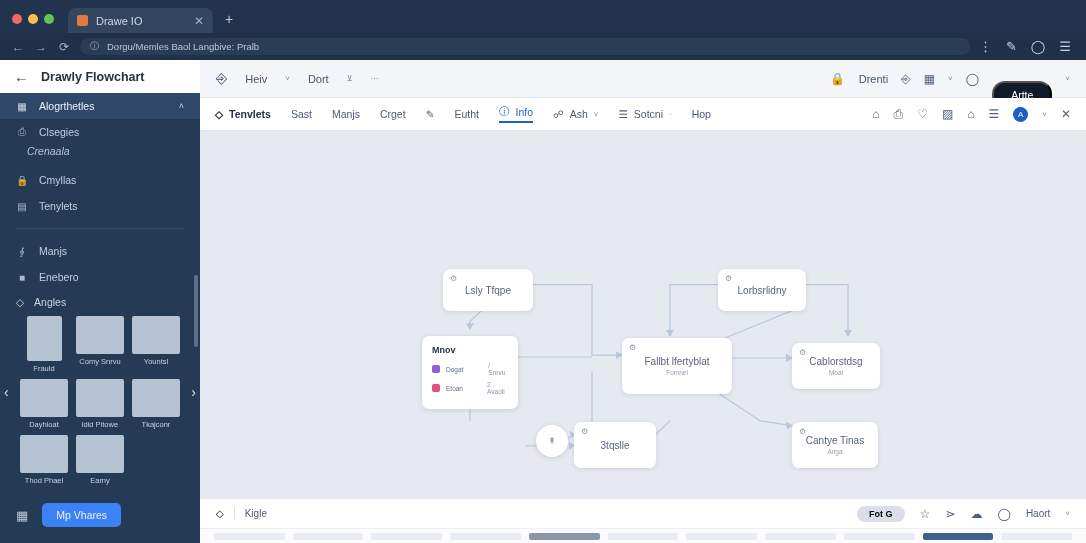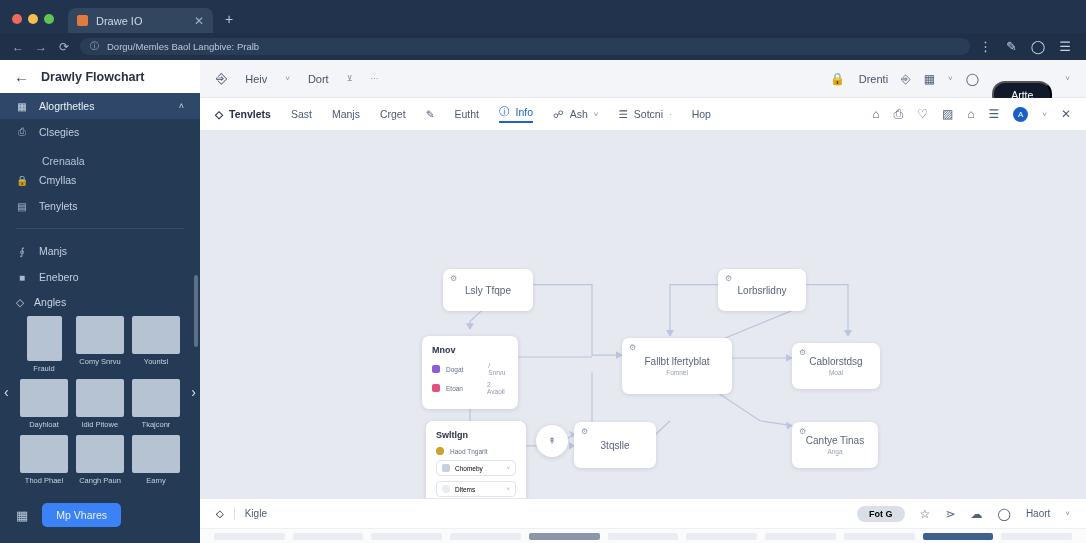--- a/index.html
+++ b/index.html
@@ -43,21 +43,21 @@
   .sb-head { height:33px; background:#fff; display:flex; align-items:center; gap:12px; padding:0 14px; flex:none; }
   .sb-back { font-size:15px; color:#2c3a4b; }
   .sb-title { font-size:12.5px; color:#27313f; font-weight:600; }
   .sb-item {
     height:26px; display:flex; align-items:center; gap:11px; padding:0 16px;
     color:#c3d0df; font-size:10.5px;
   }
   .sb-item.active { background:#2f486a; color:#eaf1f8; }
   .sb-item .ic { width:12px; font-size:10px; opacity:.85; text-align:center; }
   .sb-item .chev { margin-left:auto; font-size:9px; opacity:.8; }
-  .sb-sub { height:22px; display:flex; align-items:flex-end; padding-left:42px; color:#b5c4d6; font-size:10.5px; }
+  .sb-sub { height:22px; display:flex; align-items:flex-start; padding-left:27px; color:#b5c4d6; font-size:10.5px;font-style:italic; }
   .sb-div { height:1px; background:#334c6b; margin:9px 16px; }
 
   .sb-section { display:flex; align-items:center; gap:10px; padding:6px 16px 4px; color:#c8d5e4; font-size:10.5px; }
 
   .palette-wrap { position:relative; padding:4px 20px 0; }
   .palette { display:grid; grid-template-columns:repeat(3,1fr); gap:6px 8px; }
   .pal-cell { display:flex; flex-direction:column; align-items:center; gap:3px; }
   .pal-box { width:100%; background:#b6c3d2; border-radius:2px; }
   .pal-box.tall { height:45px; width:35px; }
   .pal-box.wide { height:38px; }
@@ -231,24 +231,20 @@
             <div class="pal-box wide"></div>
             <span class="pal-lab">ldid Pitowe</span>
           </div>
           <div class="pal-cell">
             <div class="pal-box wide"></div>
             <span class="pal-lab">Tkajconr</span>
           </div>
           <div class="pal-cell">
             <div class="pal-box wide"></div>
             <span class="pal-lab">Thod Phael</span>
-          </div>
-          <div class="pal-cell">
-            <div class="pal-box wide"></div>
-            <span class="pal-lab">Cangh Paun</span>
           </div>
           <div class="pal-cell">
             <div class="pal-box wide"></div>
             <span class="pal-lab">Earny</span>
           </div>
         </div>
       </div>
 
       <div class="sb-foot">
         <span class="grid-ic">▦</span>
@@ -384,37 +380,20 @@
             <span class="rk">Dogat</span>
             <span class="rv">/ Snrvu</span>
           </div>
           <div class="card-row">
             <span class="sw" style="background:#e0527f"></span>
             <span class="rk">Etoan</span>
             <span class="rv">2 Avaoll</span>
           </div>
         </div>
 
-        <div class="card" style="left:226px; top:290px; width:100px;">
-          <div class="card-t">Swltlgn</div>
-          <div class="card-row">
-            <span class="sw" style="background:#c9a227; border-radius:50%"></span>
-            <span class="rk" style="width:auto">Haod Tngarlt</span>
-          </div>
-          <div class="sel">
-            <span class="sw" style="background:#c6d0de"></span>
-            <span>Chomeby</span>
-            <span class="cv">˅</span>
-          </div>
-          <div class="sel">
-            <span class="sw" style="background:#e8edf4; border-radius:50%"></span>
-            <span>Dltems</span>
-            <span class="cv">˅</span>
-          </div>
-        </div>
       </div>
 
       <div class="statusbar">
         <span class="sb-diamond">◇</span>
         <span class="vline"></span>
         <span class="st-label">Kigle</span>
         <div class="status-right">
           <span class="chip">Fot G</span>
           <span class="ic-btn">☆</span>
           <span class="ic-btn">⋗</span>

